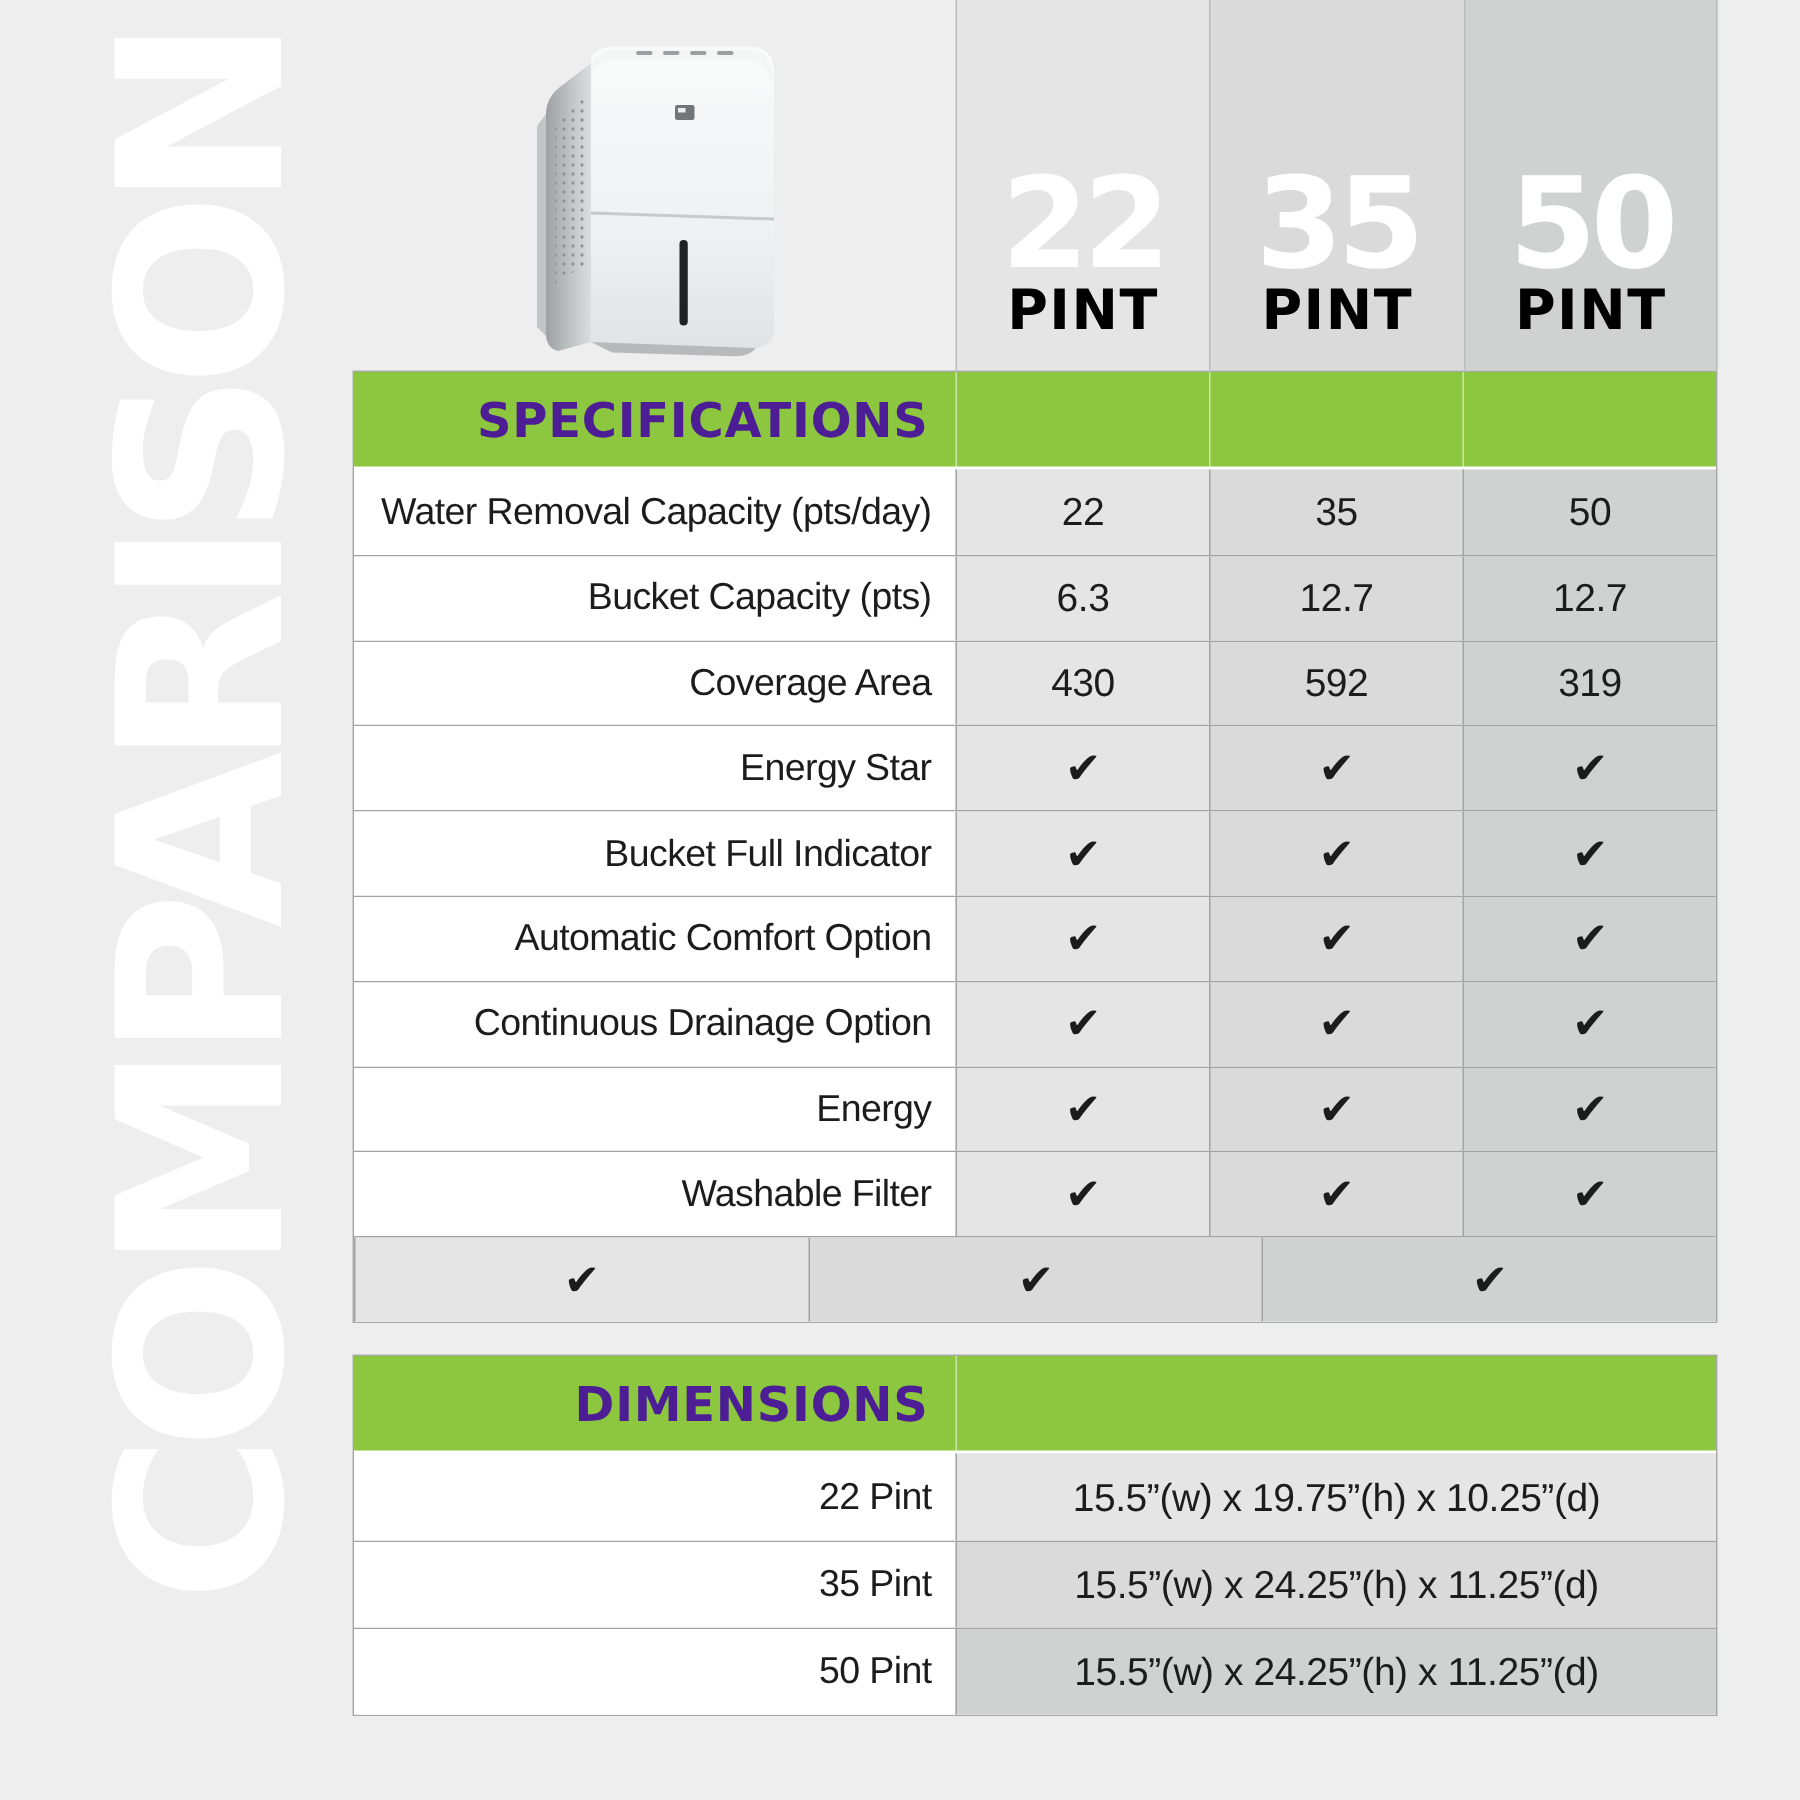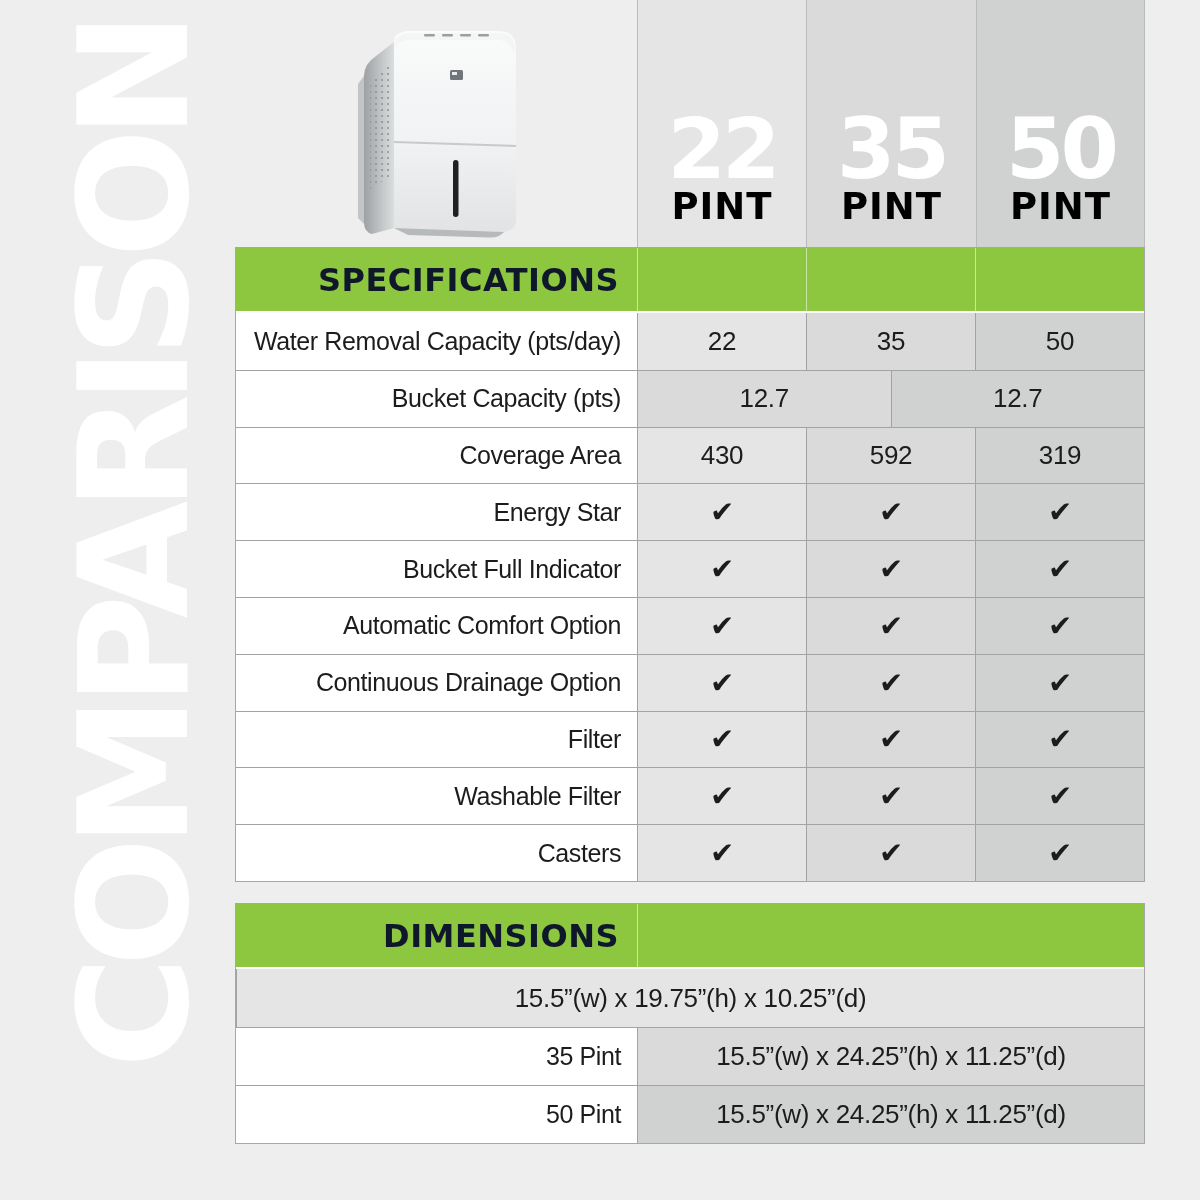--- a/index.html
+++ b/index.html
@@ -40,21 +40,21 @@
   .tbl{position:absolute;left:235px;width:910px;border:1px solid #a6a8a7;background:#fff;}
   .tbl-spec{top:247px;}
   .tbl-dim{top:903px;}
   .green-head{
     height:65px;background:var(--green,#8dc63f);
     border-bottom:2px solid #ffffff;display:flex;align-items:stretch;
   }
   .green-head .gh-label{
     flex:0 0 401px;display:flex;align-items:center;justify-content:flex-end;
     padding-right:18px;
-    font-family:"DejaVu Sans",sans-serif;font-weight:bold;color:#0f172a;
+    font-family:"DejaVu Sans",sans-serif;font-weight:bold;color:#4c1d95;
     font-size:32px;letter-spacing:0.5px;
   }
   .green-head .gh-cell{flex:1;border-left:1px solid rgba(255,255,255,0.55);}
   .row{display:flex;align-items:stretch;background:#fff;}
   .spec-row{height:56.8px;}
   .dim-row{height:58px;}
   .row + .row{border-top:1px solid #a2a4a3;}
   .cell{display:flex;align-items:center;}
   .cell.label{
     flex:0 0 401px;justify-content:flex-end;padding-right:16px;
@@ -137,20 +137,21 @@
     </div>
 
     <div class="row spec-row">
       <div class="cell label">Water Removal Capacity (pts/day)</div>
       <div class="cell v bg22">22</div>
       <div class="cell v bg35">35</div>
       <div class="cell v bg50">50</div>
     </div>
     <div class="row spec-row">
       <div class="cell label">Bucket Capacity (pts)</div>
+      <div class="cell v bg22">6.3</div>
       <div class="cell v bg35">12.7</div>
       <div class="cell v bg50">12.7</div>
     </div>
     <div class="row spec-row">
       <div class="cell label">Coverage Area</div>
       <div class="cell v bg22">430</div>
       <div class="cell v bg35">592</div>
       <div class="cell v bg50">319</div>
     </div>
     <div class="row spec-row check-row">
@@ -171,45 +172,45 @@
       <div class="cell v bg35">✔</div>
       <div class="cell v bg50">✔</div>
     </div>
     <div class="row spec-row check-row">
       <div class="cell label">Continuous Drainage Option</div>
       <div class="cell v bg22">✔</div>
       <div class="cell v bg35">✔</div>
       <div class="cell v bg50">✔</div>
     </div>
     <div class="row spec-row check-row">
-      <div class="cell label">Filter</div>
+      <div class="cell label">Energy</div>
       <div class="cell v bg22">✔</div>
       <div class="cell v bg35">✔</div>
       <div class="cell v bg50">✔</div>
     </div>
     <div class="row spec-row check-row">
       <div class="cell label">Washable Filter</div>
       <div class="cell v bg22">✔</div>
       <div class="cell v bg35">✔</div>
       <div class="cell v bg50">✔</div>
     </div>
     <div class="row spec-row check-row">
-      <div class="cell label">Casters</div>
       <div class="cell v bg22">✔</div>
       <div class="cell v bg35">✔</div>
       <div class="cell v bg50">✔</div>
     </div>
   </div>
 
   <div class="tbl tbl-dim">
     <div class="green-head">
       <div class="gh-label">DIMENSIONS</div>
       <div class="gh-cell"></div>
     </div>
     <div class="row dim-row">
+      <div class="cell label">22 Pint</div>
       <div class="cell dimval bg22">15.5”(w) x 19.75”(h) x 10.25”(d)</div>
     </div>
     <div class="row dim-row">
       <div class="cell label">35 Pint</div>
       <div class="cell dimval bg35">15.5”(w) x 24.25”(h) x 11.25”(d)</div>
     </div>
     <div class="row dim-row">
       <div class="cell label">50 Pint</div>
       <div class="cell dimval bg50">15.5”(w) x 24.25”(h) x 11.25”(d)</div>
     </div>

